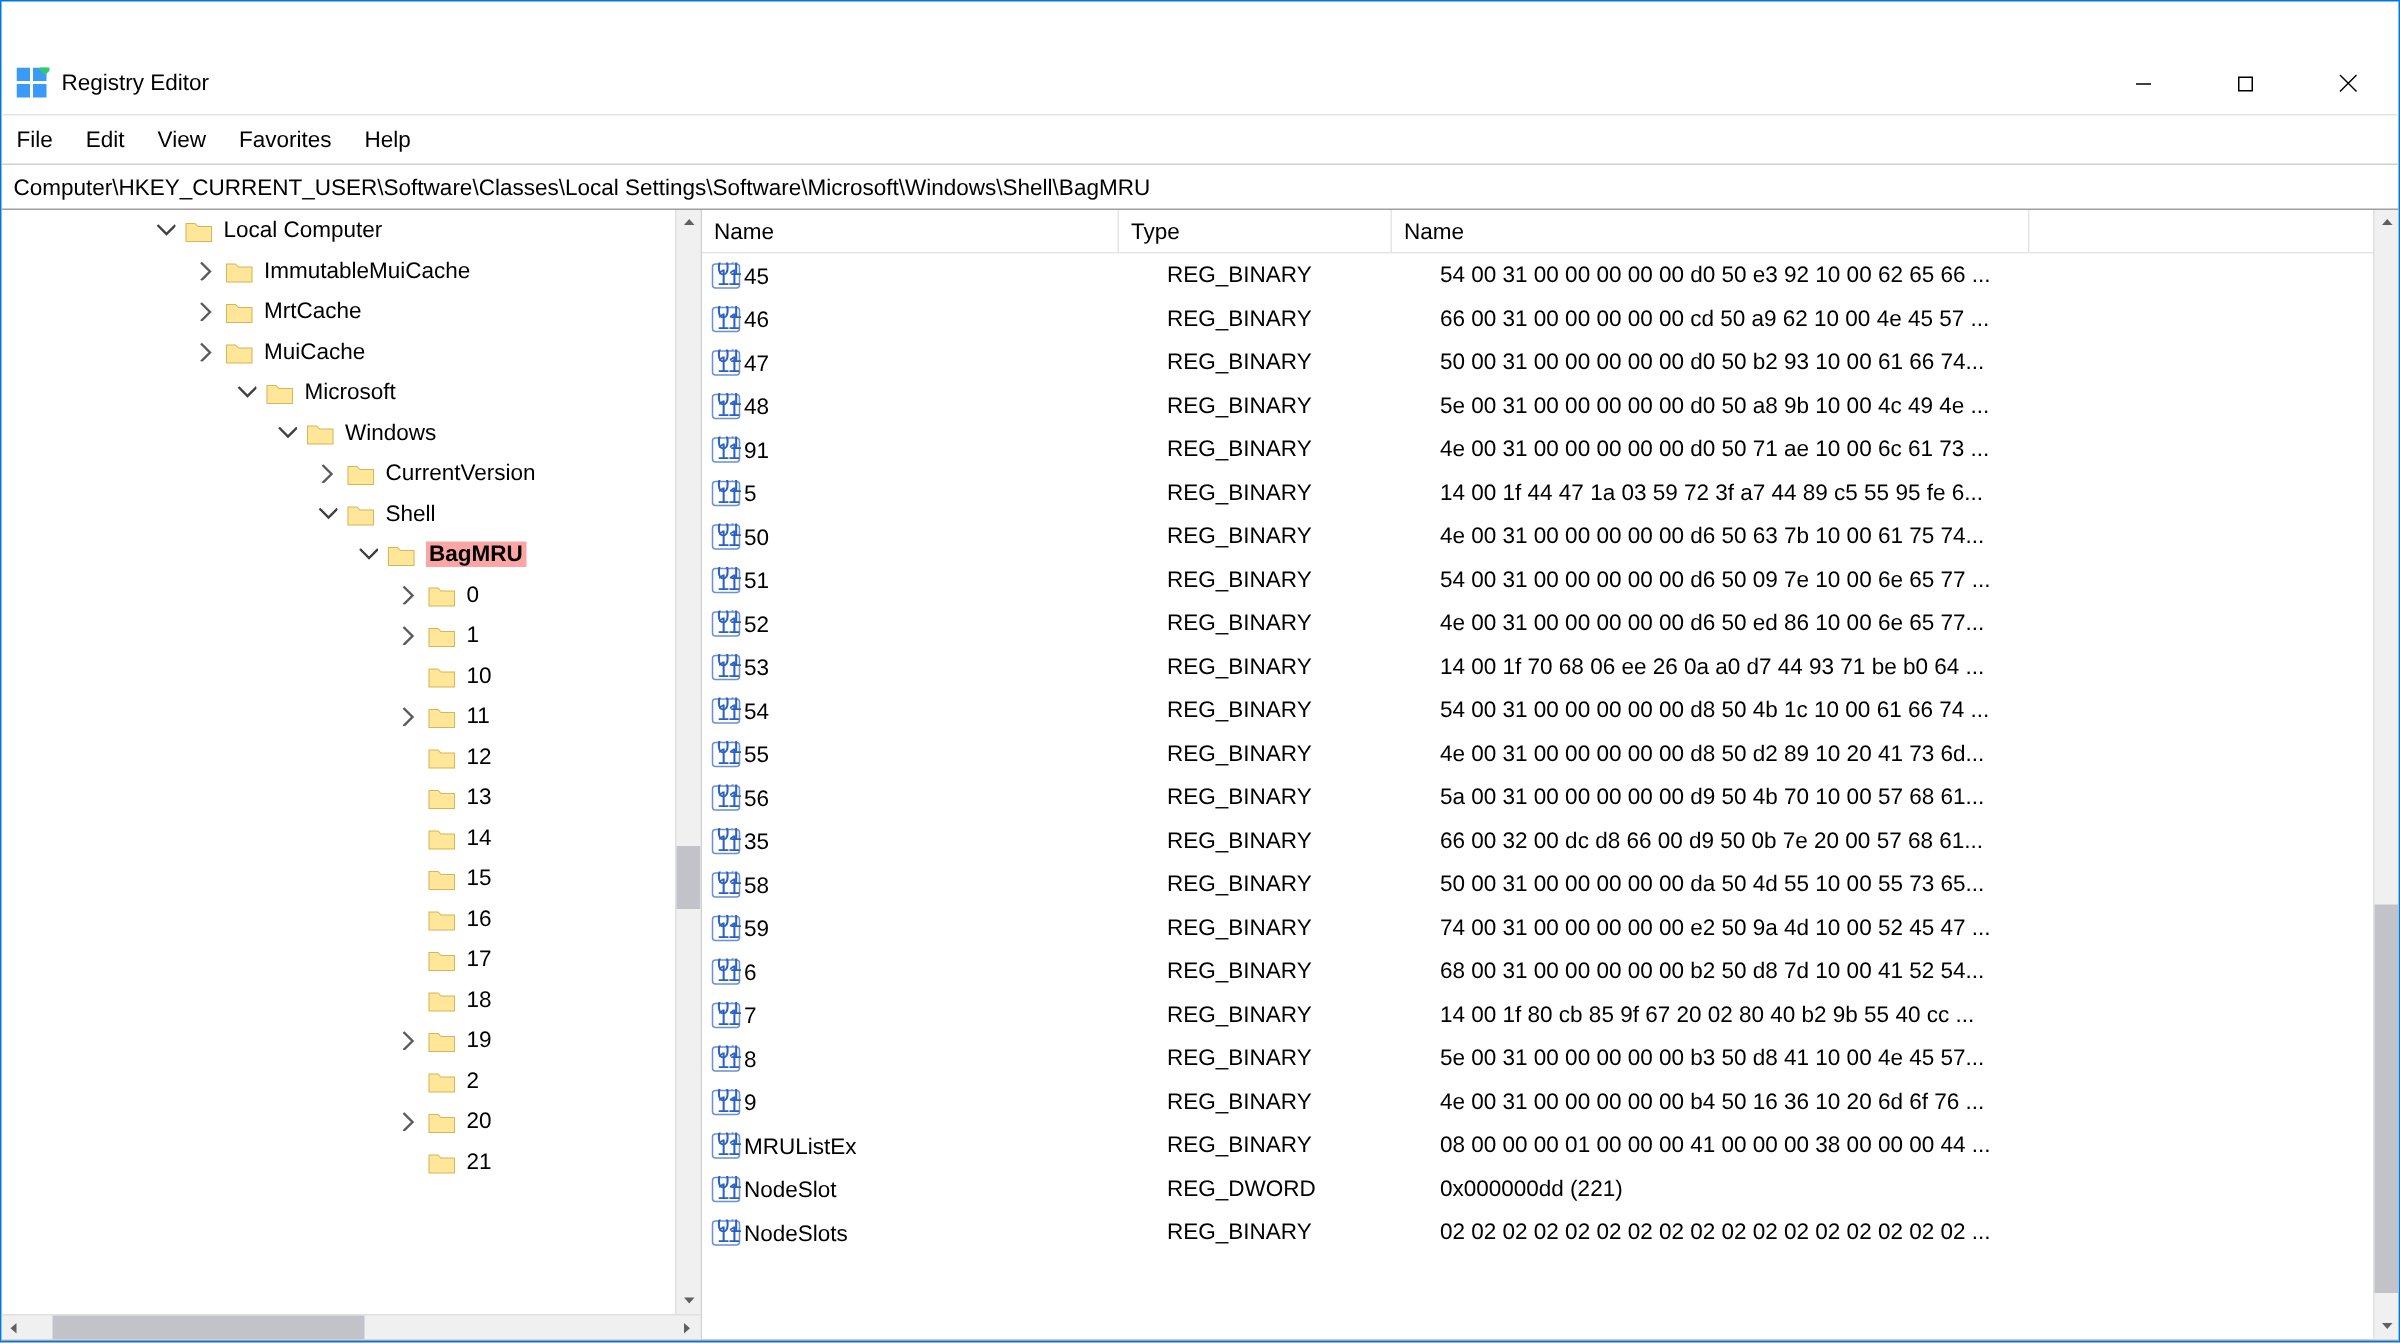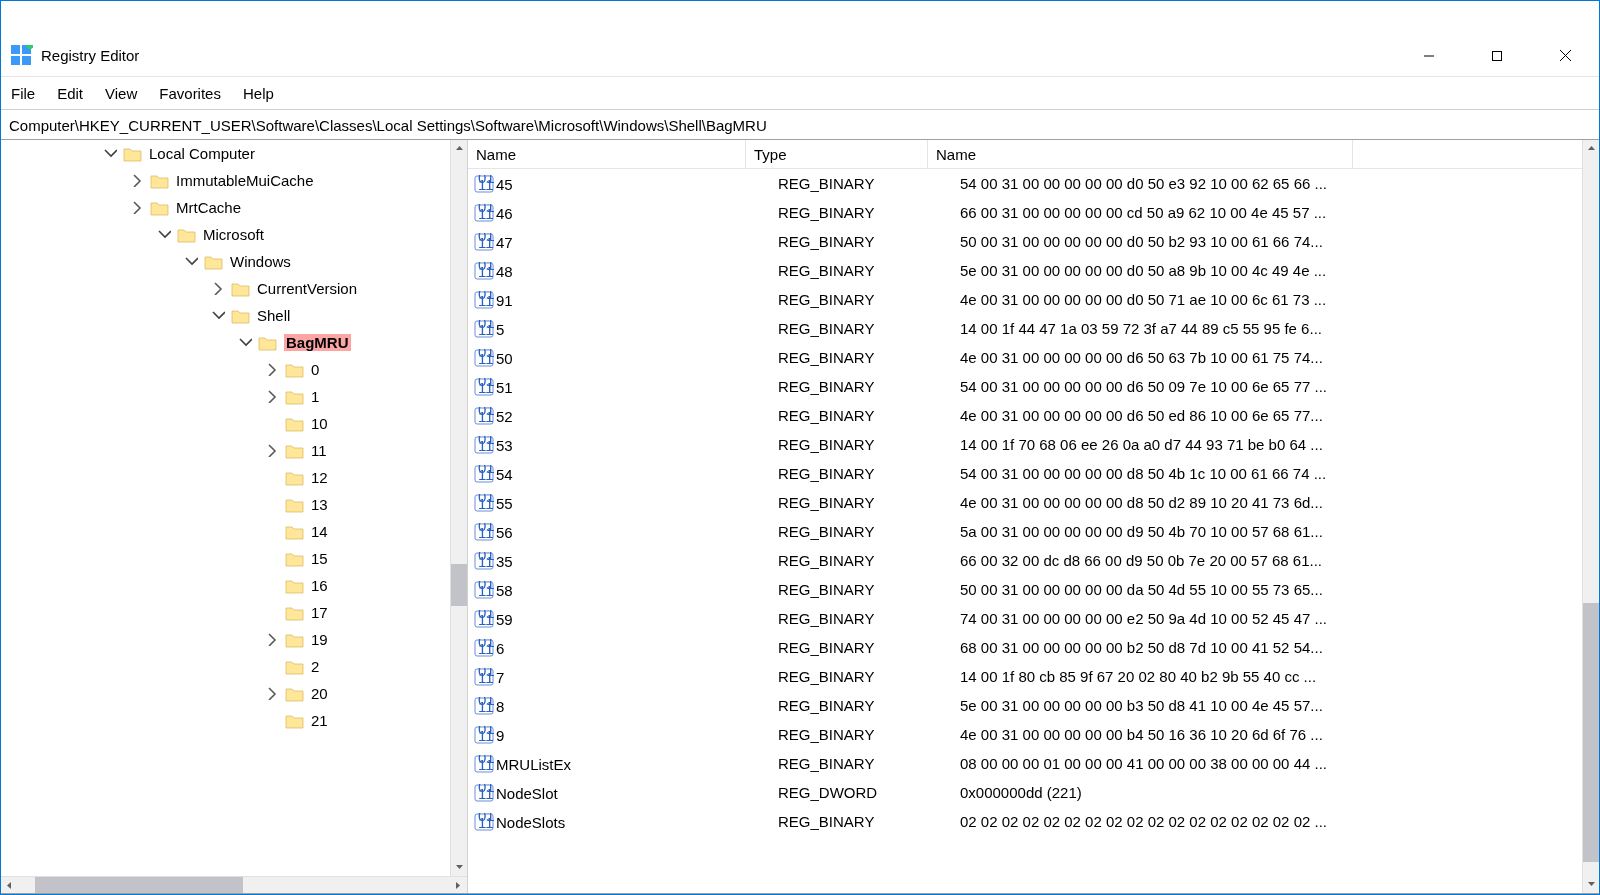--- a/index.html
+++ b/index.html
@@ -145,20 +145,33 @@
                   <use href="#chev-r"></use>
                 </svg>
               </span>
               <span class="folder">
                 <svg width="20" height="16" viewBox="0 0 20 16">
                   <use href="#folder-ico"></use>
                 </svg>
               </span>
               <span class="lbl">MrtCache</span>
             </div>
+            <div class="treerow" style="padding-left: 127px;">
+              <span class="exp">
+                <svg width="13" height="13">
+                  <use href="#chev-r"></use>
+                </svg>
+              </span>
+              <span class="folder">
+                <svg width="20" height="16" viewBox="0 0 20 16">
+                  <use href="#folder-ico"></use>
+                </svg>
+              </span>
+              <span class="lbl">MuiCache</span>
+            </div>
             <div class="treerow" style="padding-left: 154px;">
               <span class="exp">
                 <svg width="13" height="13">
                   <use href="#chev-d"></use>
                 </svg>
               </span>
               <span class="folder">
                 <svg width="20" height="16" viewBox="0 0 20 16">
                   <use href="#folder-ico"></use>
                 </svg>
@@ -311,20 +324,29 @@
               <span class="lbl">16</span>
             </div>
             <div class="treerow" style="padding-left: 262px;">
               <span class="exp"></span>
               <span class="folder">
                 <svg width="20" height="16" viewBox="0 0 20 16">
                   <use href="#folder-ico"></use>
                 </svg>
               </span>
               <span class="lbl">17</span>
+            </div>
+            <div class="treerow" style="padding-left: 262px;">
+              <span class="exp"></span>
+              <span class="folder">
+                <svg width="20" height="16" viewBox="0 0 20 16">
+                  <use href="#folder-ico"></use>
+                </svg>
+              </span>
+              <span class="lbl">18</span>
             </div>
             <div class="treerow" style="padding-left: 262px;">
               <span class="exp">
                 <svg width="13" height="13">
                   <use href="#chev-r"></use>
                 </svg>
               </span>
               <span class="folder">
                 <svg width="20" height="16" viewBox="0 0 20 16">
                   <use href="#folder-ico"></use>

